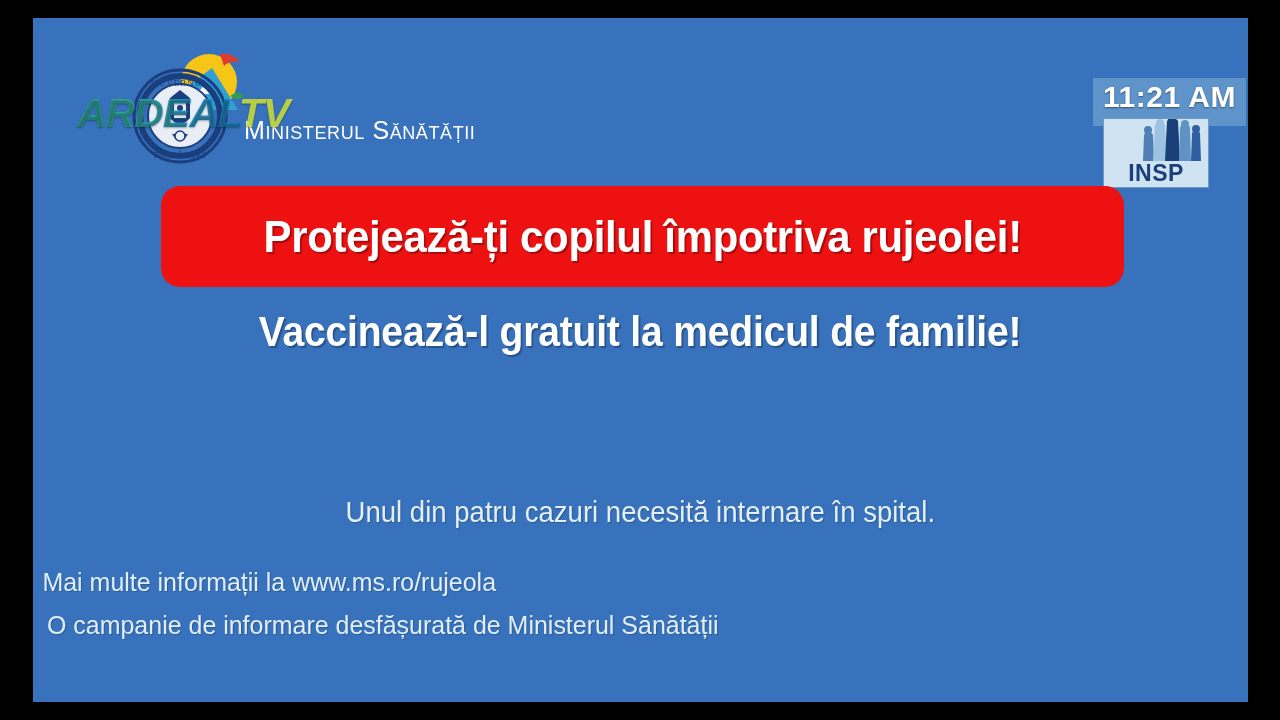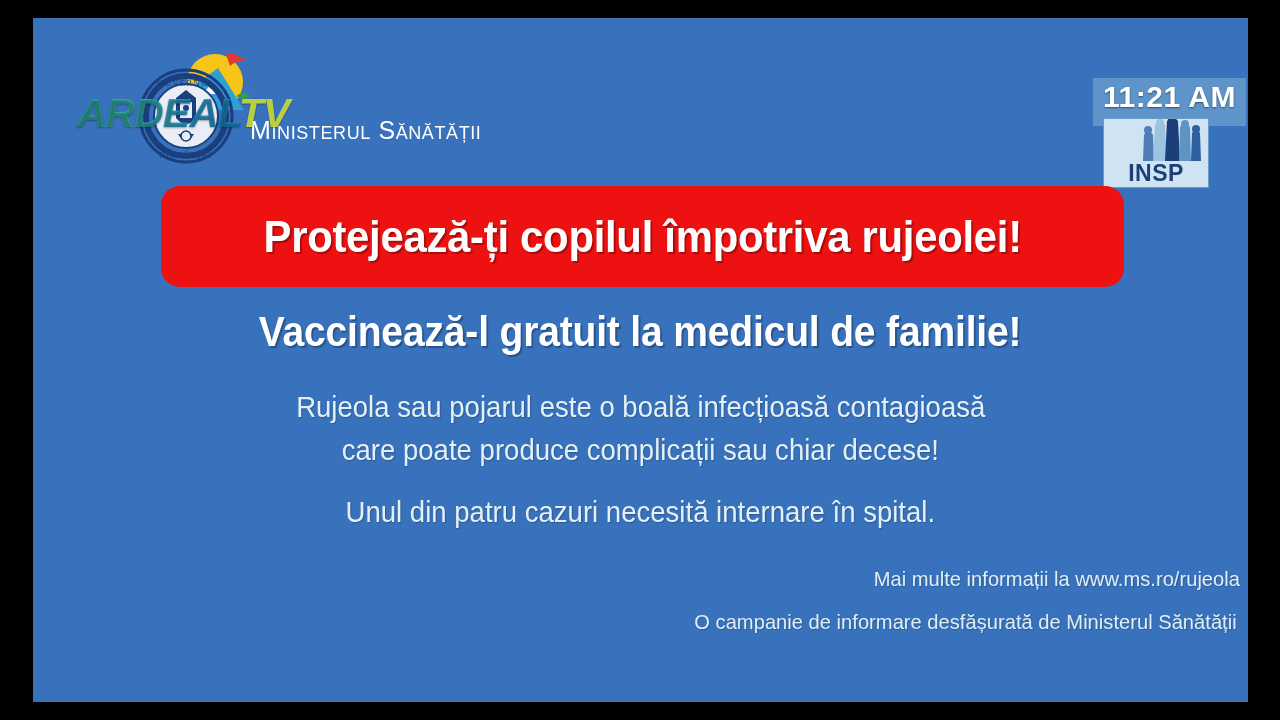--- a/index.html
+++ b/index.html
@@ -22,21 +22,21 @@
     top: 18px;
     width: 1215px;
     height: 684px;
     background: #3872bc;
     overflow: hidden;
   }
 
   
   #brand {
     position: absolute;
-    left: 55px;
+    left: 49px;
     top: 22px;
     width: 420px;
     height: 120px;
   }
   #seal {
     position: absolute;
     left: 50px;
     top: 28px;
     width: 96px;
     height: 96px;
@@ -173,23 +173,23 @@
   #body-1 { top: 368px; font-size: 29px; line-height: 43px; }
   #body-2 { top: 478px; font-size: 29px; }
   .body-line { display: block; }
   .body-line .line-inner { display: inline-block; transform: scaleX(0.95); }
 
   
   .footer-block {
     position: absolute;
     left: 0;
     width: 1215px;
-    text-align: right;
+    text-align: left;
     color: #e0eef6;
-    font-size: 21px;
+    font-size: 26px;
     text-shadow: 1px 1px 1px rgba(0,0,0,0.2);
   }
   #footer-1 { top: 549px; }
   #footer-2 { top: 592px; }
   .footer-block .line-inner { display: inline-block; transform: scaleX(0.96); }
 </style>
 </head>
 <body>
 
 <div id="screen">
@@ -241,24 +241,20 @@
       </svg>
       <div id="insp-label">INSP</div>
     </div>
 
     <div id="headline-banner">
       <span class="headline-text">Protejează-ți copilul împotriva rujeolei!</span>
     </div>
 
     <div id="subheadline"><span class="sub-inner">Vaccinează-l gratuit la medicul de familie!</span></div>
 
-    <div class="body-block" id="body-1">
-      <span class="body-line"><span class="line-inner">Rujeola sau pojarul este o boală infecțioasă contagioasă</span></span>
-      <span class="body-line"><span class="line-inner">care poate produce complicații sau chiar decese!</span></span>
-    </div>
 
     <div class="body-block" id="body-2">
       <span class="body-line"><span class="line-inner">Unul din patru cazuri necesită internare în spital.</span></span>
     </div>
 
     <div class="footer-block" id="footer-1"><span class="line-inner">Mai multe informații la www.ms.ro/rujeola</span></div>
 
     <div class="footer-block" id="footer-2"><span class="line-inner">O campanie de informare desfășurată de Ministerul Sănătății</span></div>
 
   </div>

